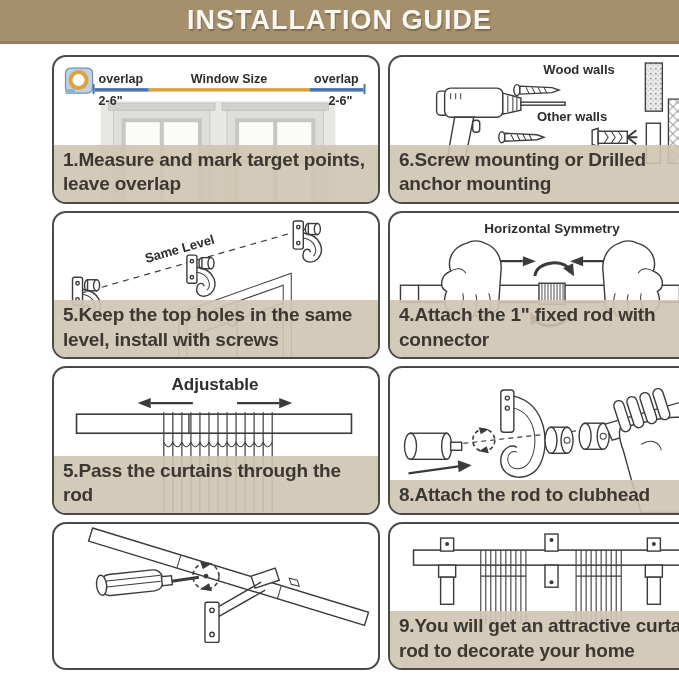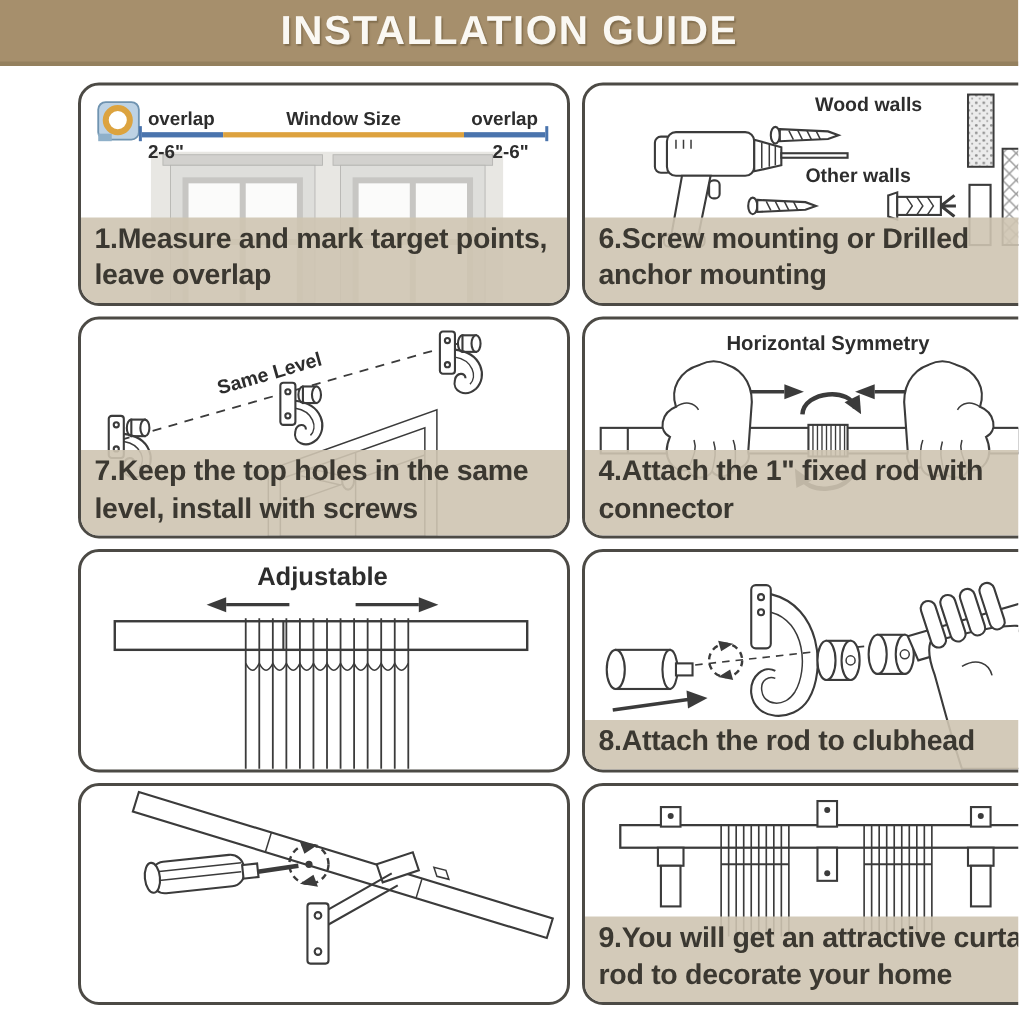--- a/index.html
+++ b/index.html
@@ -172,21 +172,21 @@
               </g>
             <path d="M148,98 L176,104 M148,104 L174,110" class="th"></path>
             <ellipse cx="179" cy="107" rx="4" ry="6" class="wh" stroke-width="1.2"></ellipse>
           </g>
           <g transform="translate(240,8)">
               <use href="#bkt"></use>
             </g>
           <text class="txt" font-size="13" x="128" y="40" text-anchor="middle" transform="rotate(-16 128 40)">Same Level</text>
         </svg>
       </div>
-      <div class="caption">7.Keep the top holes in the same level, install with screws</div>
+      <div class="caption">5.Keep the top holes in the same level, install with screws</div>
     </div>
 
     <div class="panel">
       <div class="art">
         <svg viewBox="0 0 326 144" preserveAspectRatio="xMidYMid slice">
           <defs>
             <g id="hand4">
               <path d="M78,30 C64,34 58,46 62,58 C52,62 50,74 58,78 C52,92 60,102 70,100 C72,106 82,107 86,101 C90,106 99,105 101,98 C106,100 112,95 110,88 L112,60 C114,46 108,34 96,30 C90,27 84,27 78,30 Z" class="wh" stroke-width="1.3"></path>
               <path d="M70,100 C74,90 76,86 74,80 M86,101 C88,92 89,87 87,81 M101,98 C102,90 102,85 100,80 M62,58 C68,54 74,55 77,60" class="th"></path>
             </g>
@@ -243,20 +243,21 @@
           </g>
 
           <g>
             <rect x="24" y="46" width="274" height="19" fill="none" stroke="#3b3b3b" stroke-width="1.6"></rect>
             <path d="M136,46 v19" class="ln" stroke-width="1.6"></path>
           </g>
           <path d="M111,74 q4.5,9 9,0 q4.5,9 9,0 q4.5,9 9,0 q4.5,9 9,0 q4.5,9 9,0 q4.5,9 9,0 q4.5,9 9,0 q4.5,9 9,0 q4.5,9 9,0 q4.5,9 9,0 q4.5,9 9,0 q4.5,9 9,0" class="th"></path>
           <text class="txt" font-size="17" x="162" y="22" text-anchor="middle">Adjustable</text>
         </svg>
       </div>
+      <div class="caption">5.Pass the curtains through the rod</div>
     </div>
 
     <div class="panel">
       <div class="art">
         <svg viewBox="0 0 326 144" preserveAspectRatio="xMidYMid slice">
           <path d="M30,80 L302,50" stroke="#3b3b3b" stroke-width="1.1" stroke-dasharray="5,4" fill="none"></path>
 
           <g>
             <rect x="22" y="65" width="36" height="26" class="wh"></rect>
             <ellipse cx="22" cy="78" rx="6" ry="13" class="wh"></ellipse>

